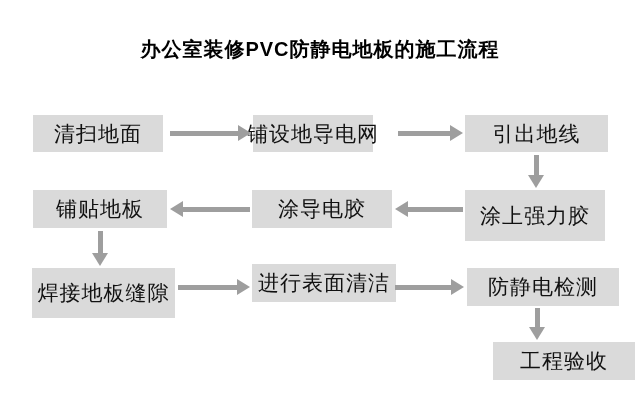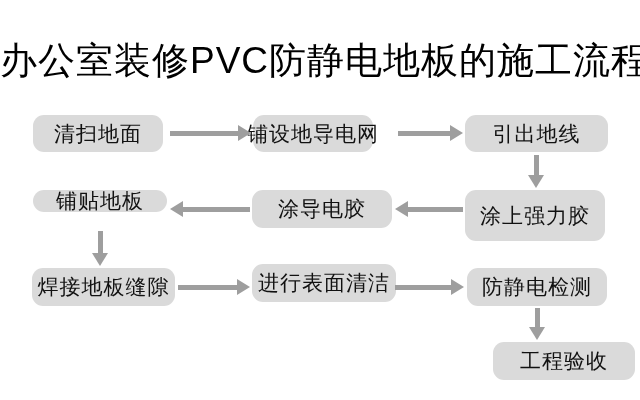--- a/index.html
+++ b/index.html
@@ -15,48 +15,47 @@
     position: relative;
     width: 640px;
     height: 400px;
     background: var(--background);
     font-family: "Liberation Sans", "DejaVu Sans", sans-serif;
     overflow: hidden;
   }
   .title {
     position: absolute;
     left: 0; right: 0; top: 36px;
-    text-align: right;
-    font-size: 37px;
-    font-weight: normal;
+    text-align: center;
+    font-size: 20px;
+    font-weight: bold;
     letter-spacing: 1px;
     color: var(--title-text);
     white-space: nowrap;
   }
   .node {
     position: absolute;
     background: var(--box-fill);
     color: var(--box-text);
     font-size: 21px;
     letter-spacing: 1px;
     display: flex;
     align-items: center;
     justify-content: center;
     white-space: nowrap;
-    border-radius: 11px;
   }
   .n1  { left: 33px;  top: 115px; width: 130px; height: 37px; }
   .n2  { left: 253px; top: 115px; width: 120px; height: 37px; }
   .n3  { left: 465px; top: 115px; width: 143px; height: 37px; text-align: right; }
-  .n4  { left: 33px;  top: 190px; width: 134px; height: 22px; }
+  .n4  { left: 33px;  top: 190px; width: 134px; height: 38px; }
   .n5  { left: 252px; top: 190px; width: 140px; height: 38px; }
   .n6  { left: 465px; top: 190px; width: 140px; height: 51px; }
-  .n7  { left: 32px;  top: 268px; width: 143px; height: 38px; }
+  .n7  { left: 32px;  top: 268px; width: 143px; height: 50px; }
   .n8  { left: 252px; top: 264px; width: 144px; height: 38px; }
-  .n9  { left: 467px; top: 268px; width: 140px; height: 38px; }
+  .n9  { left: 467px; top: 268px; width: 152px; height: 38px; }
   .n10 { left: 464px; top: 342px; width: 142px; height: 38px; margin-left: 29px; }
 
   .arrow { position: absolute; }
   .arrow .shaft { position: absolute; background: var(--arrow); }
   .arrow .head  { position: absolute; width: 0; height: 0; }
 
   .arrow.h { height: 16px; }
   .arrow.h .shaft { top: 5.5px; height: 5px; }
   .arrow.right .shaft { left: 0; right: 11px; }
   .arrow.right .head {

